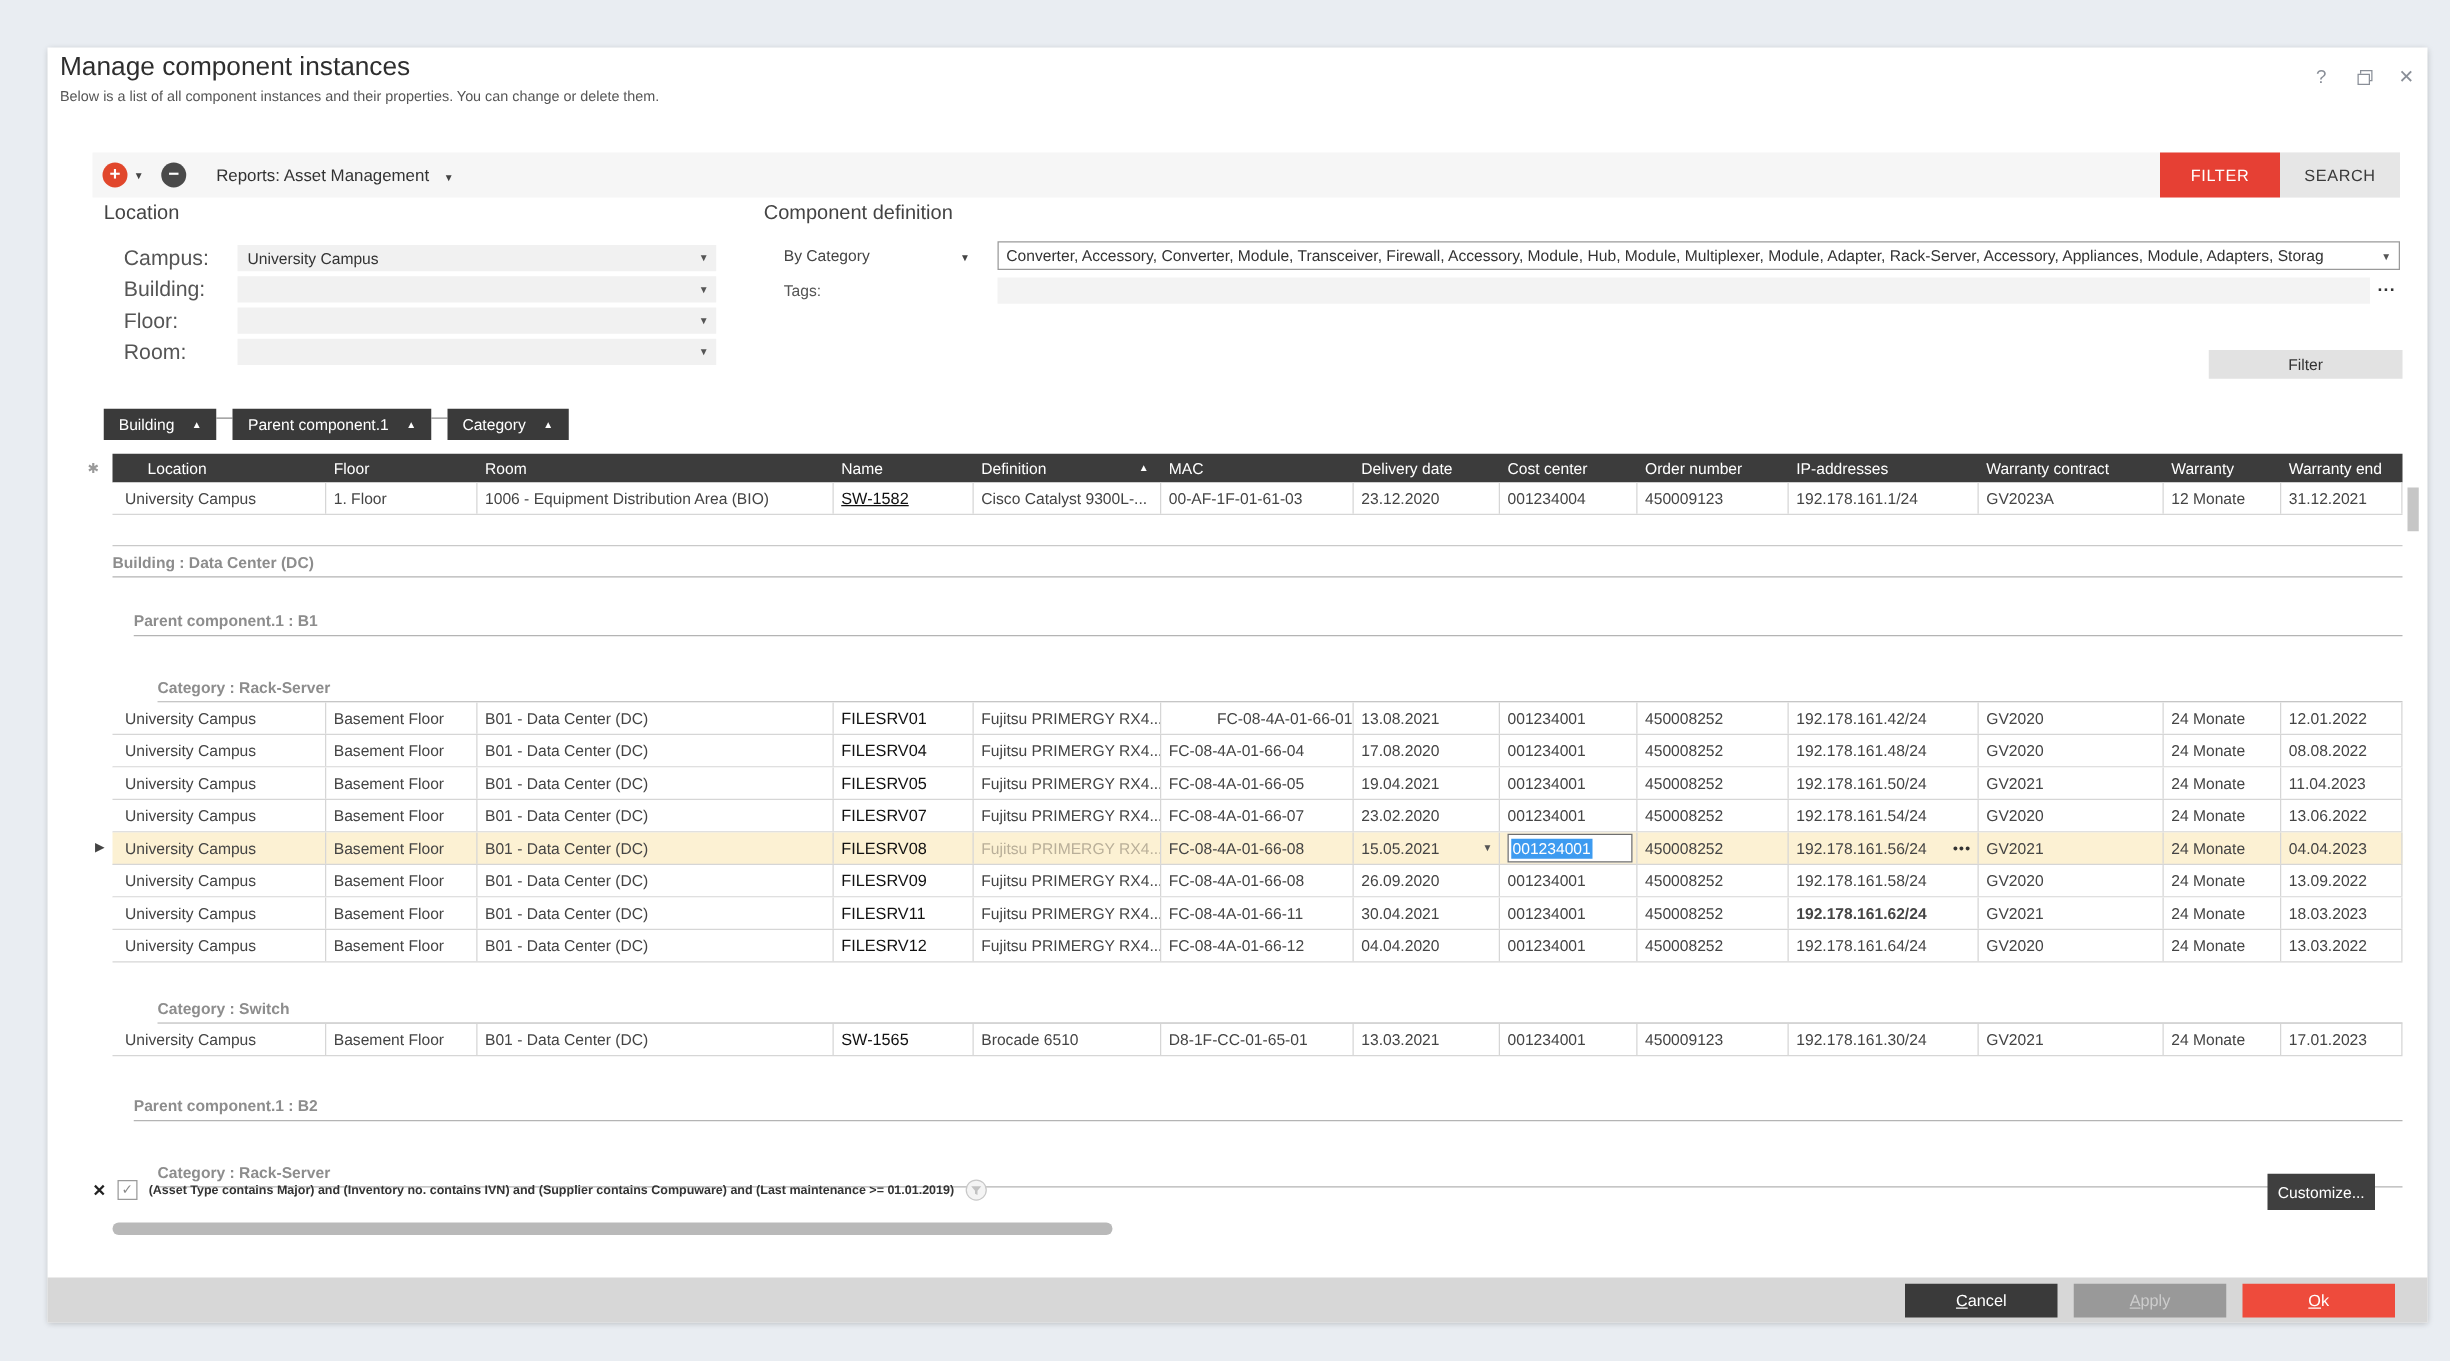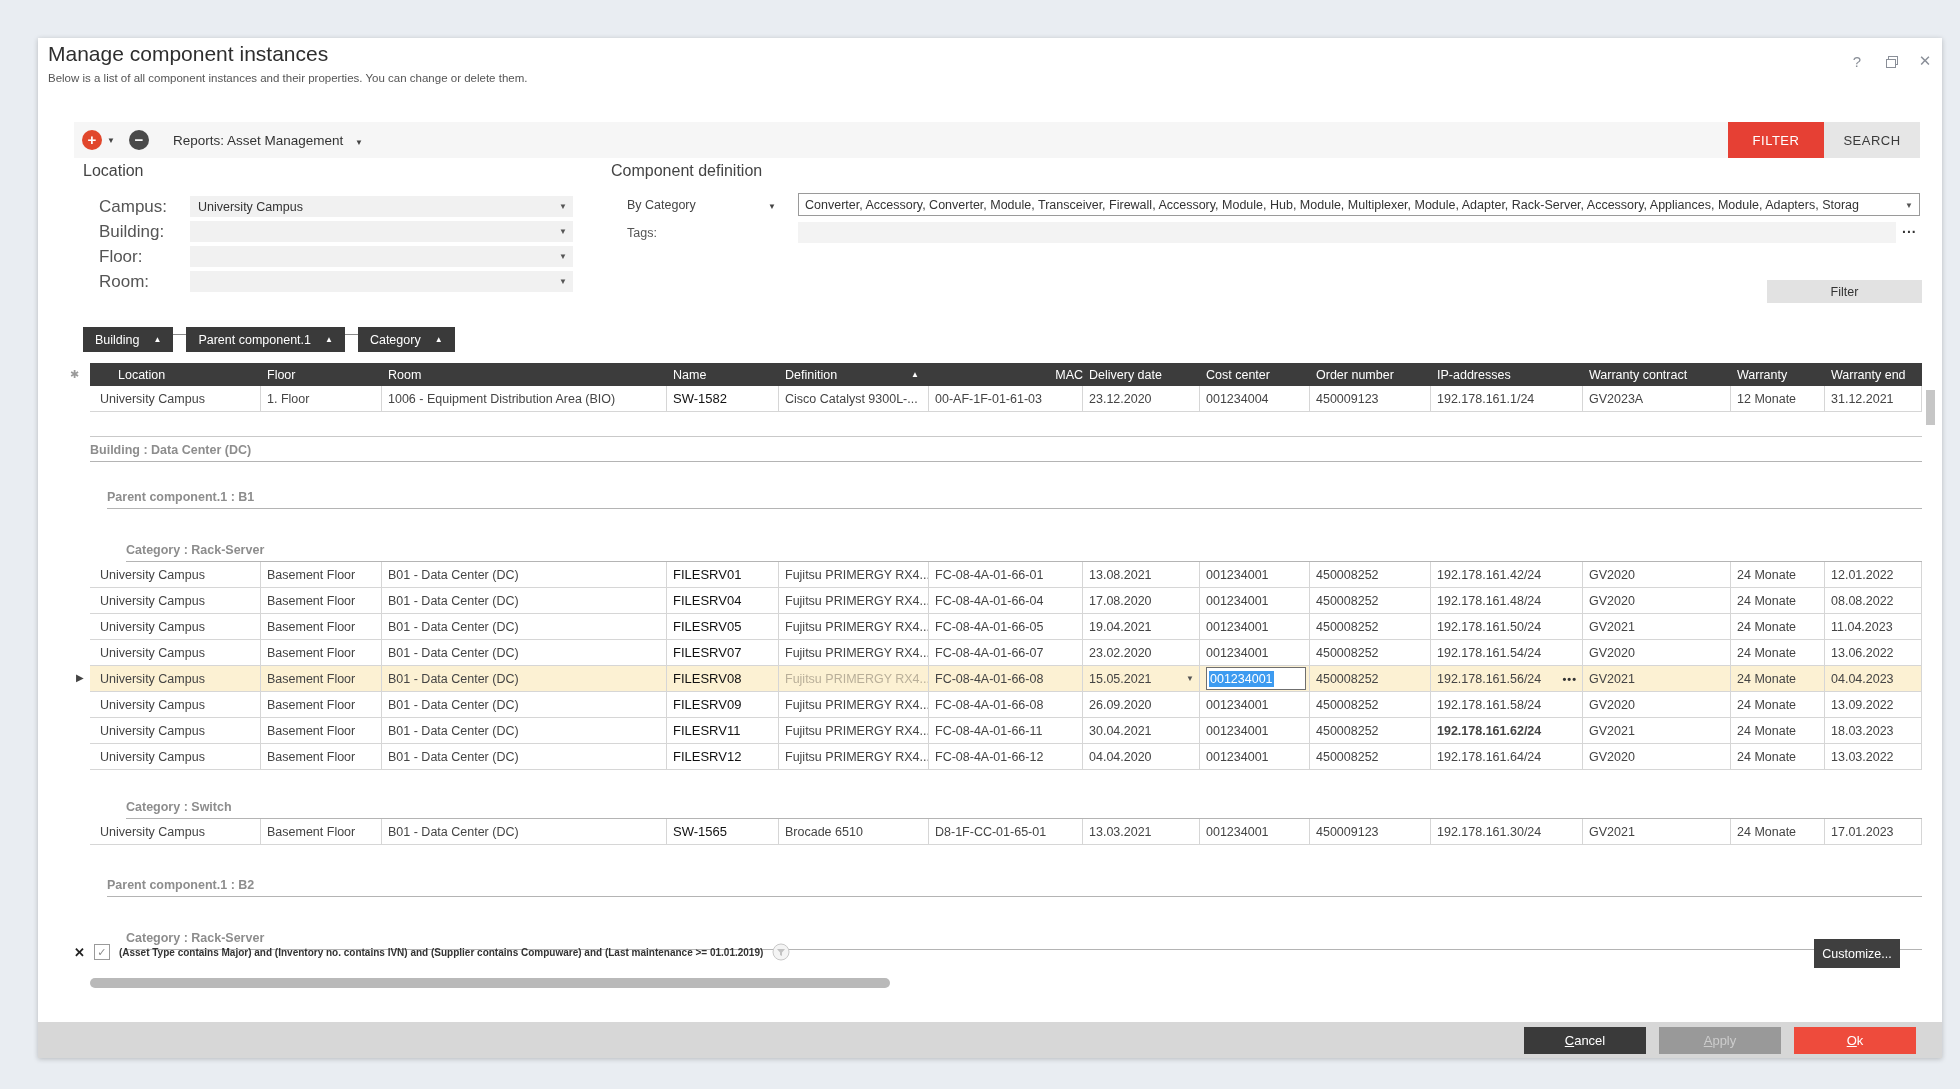--- a/index.html
+++ b/index.html
@@ -177,21 +177,21 @@
           <div class="tc" style="width: 285px;">
             <span>Room</span>
           </div>
           <div class="tc" style="width: 112px;">
             <span>Name</span>
           </div>
           <div class="tc" style="width: 150px; justify-content: flex-end;">
             <span>Definition</span>
             <span class="sort">▲</span>
           </div>
-          <div class="tc" style="width: 154px; justify-content: flex-end;">
+          <div class="tc" style="width: 154px;">
             <span>MAC</span>
           </div>
           <div class="tc" style="width: 117px;">
             <span>Delivery date</span>
           </div>
           <div class="tc" style="width: 110px;">
             <span>Cost center</span>
           </div>
           <div class="tc" style="width: 121px;">
             <span>Order number</span>
@@ -212,21 +212,21 @@
         <div class="trow">
           <div class="tc" style="width: 171px; padding-left: 10px;">
             <span>University Campus</span>
           </div>
           <div class="tc" style="width: 121px;">
             <span>1. Floor</span>
           </div>
           <div class="tc" style="width: 285px;">
             <span>1006 - Equipment Distribution Area (BIO)</span>
           </div>
-          <div class="tc name" style="width: 112px;">
+          <div class="tc name" style="width: 112px; text-decoration: underline;">
             <span>SW-1582</span>
           </div>
           <div class="tc" style="width: 150px;">
             <span>Cisco Catalyst 9300L-...</span>
           </div>
           <div class="tc" style="width: 154px;">
             <span>00-AF-1F-01-61-03</span>
           </div>
           <div class="tc" style="width: 117px;">
             <span>23.12.2020</span>
@@ -263,21 +263,21 @@
           </div>
           <div class="tc" style="width: 285px;">
             <span>B01 - Data Center (DC)</span>
           </div>
           <div class="tc name" style="width: 112px;">
             <span>FILESRV01</span>
           </div>
           <div class="tc" style="width: 150px;">
             <span>Fujitsu PRIMERGY RX4...</span>
           </div>
-          <div class="tc" style="width: 154px;">
+          <div class="tc" style="width: 154px; justify-content: flex-end;">
             <span>FC-08-4A-01-66-01</span>
           </div>
           <div class="tc" style="width: 117px;">
             <span>13.08.2021</span>
           </div>
           <div class="tc" style="width: 110px;">
             <span>001234001</span>
           </div>
           <div class="tc" style="width: 121px;">
             <span>450008252</span>

